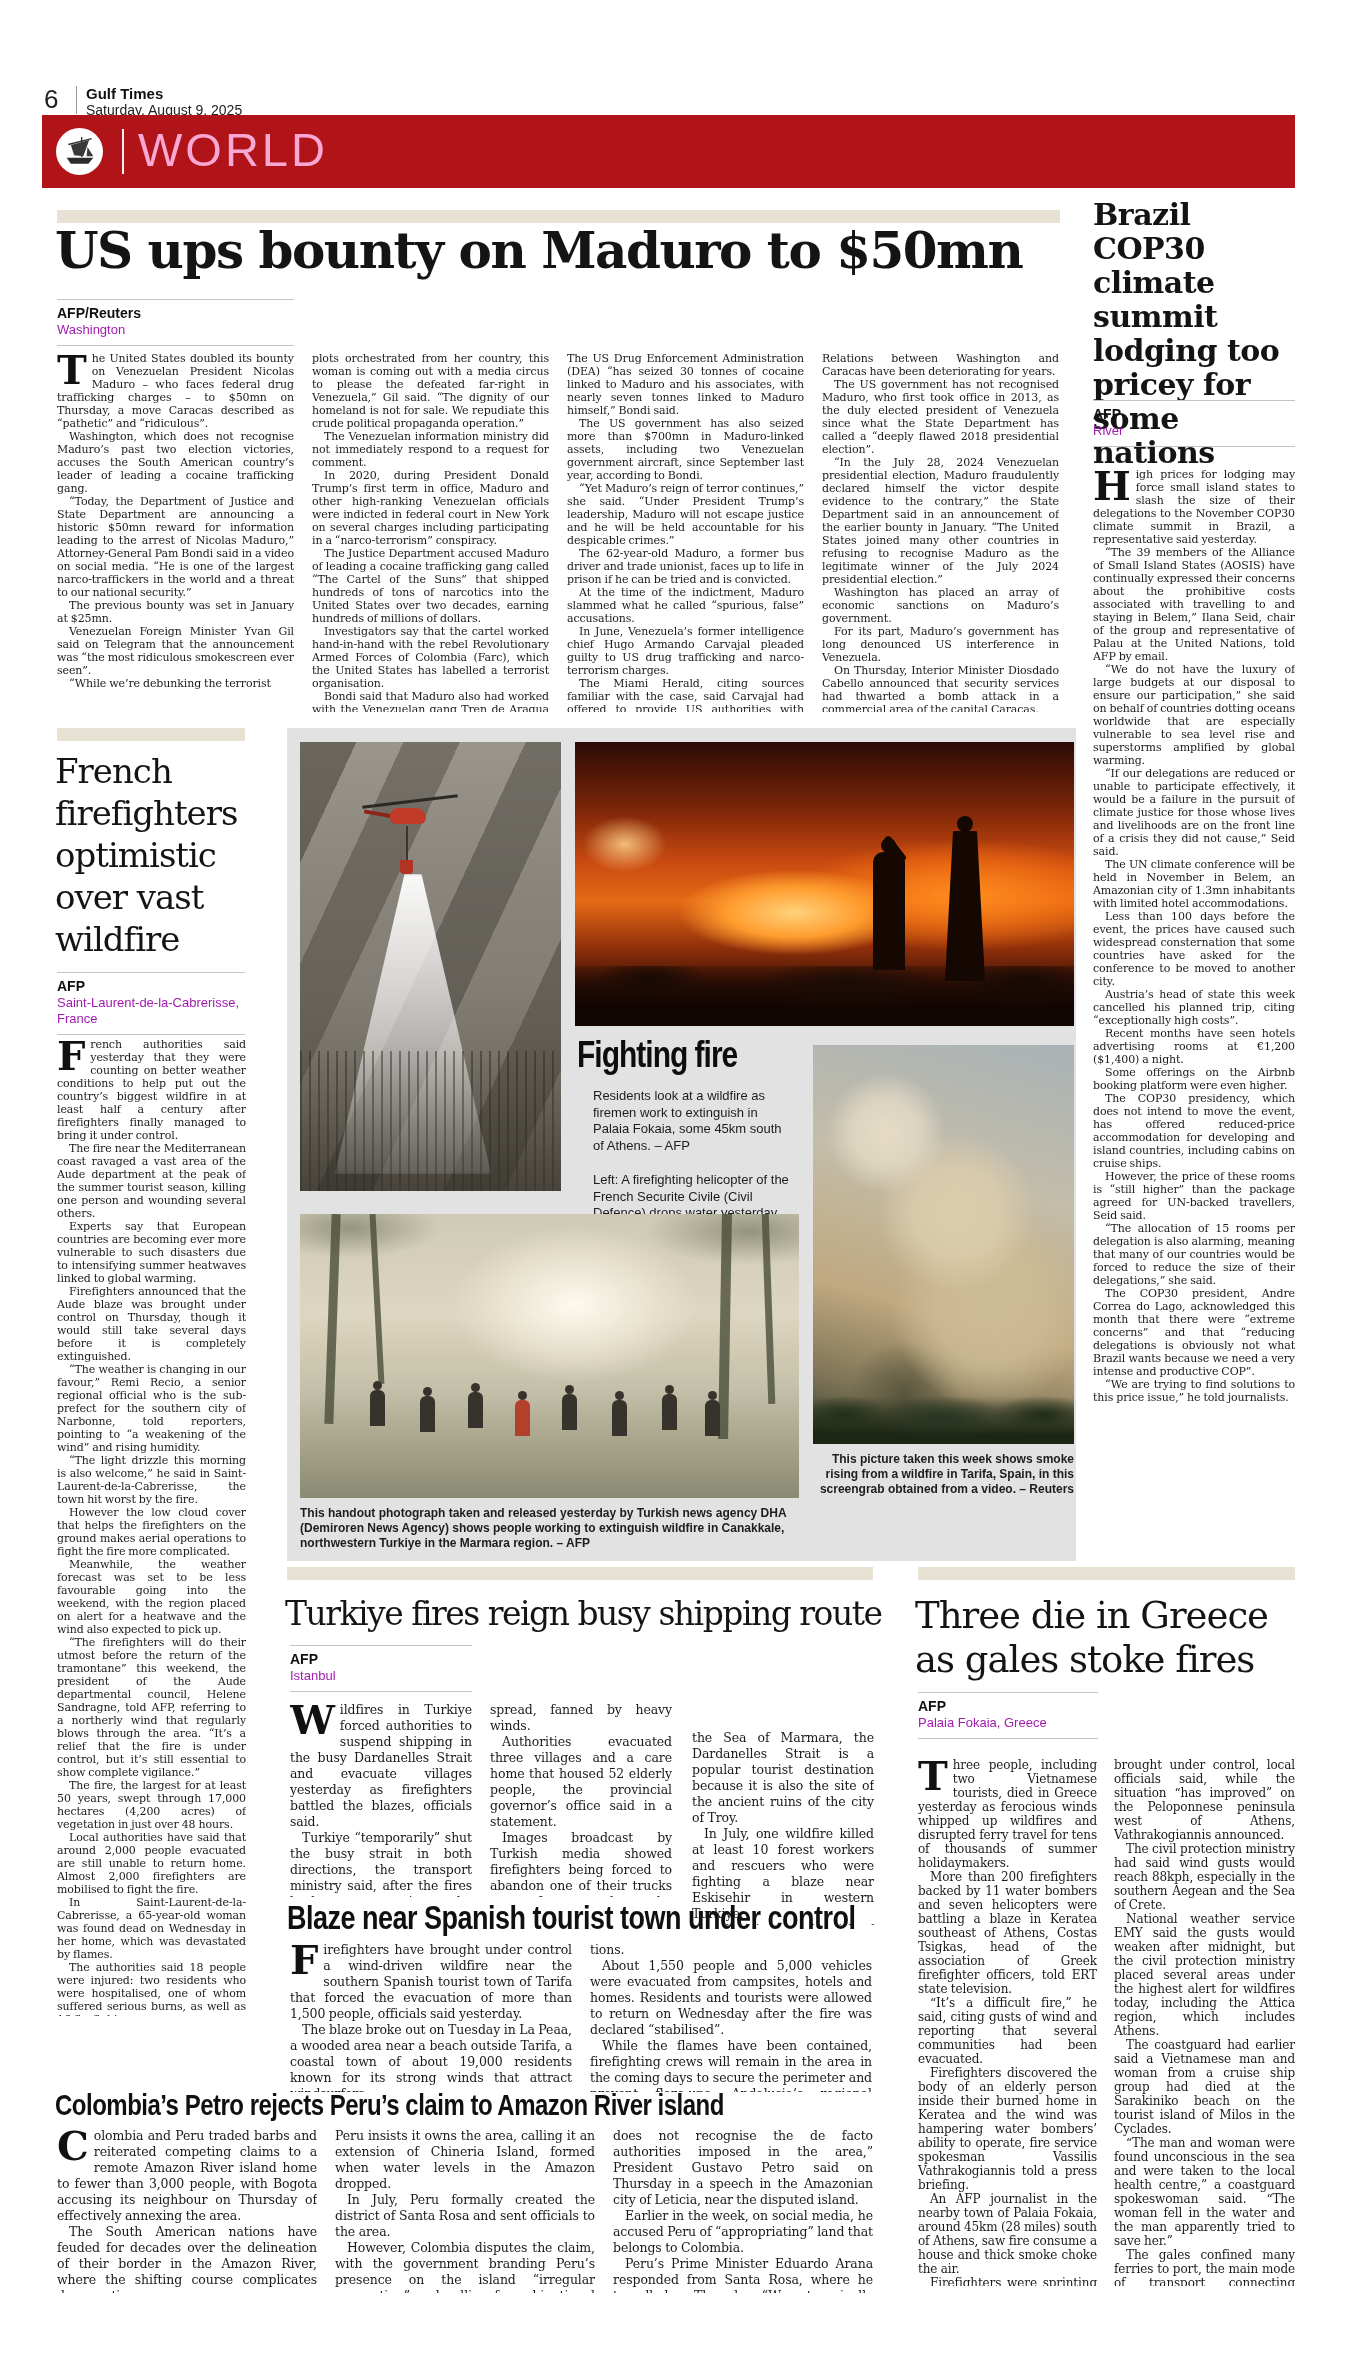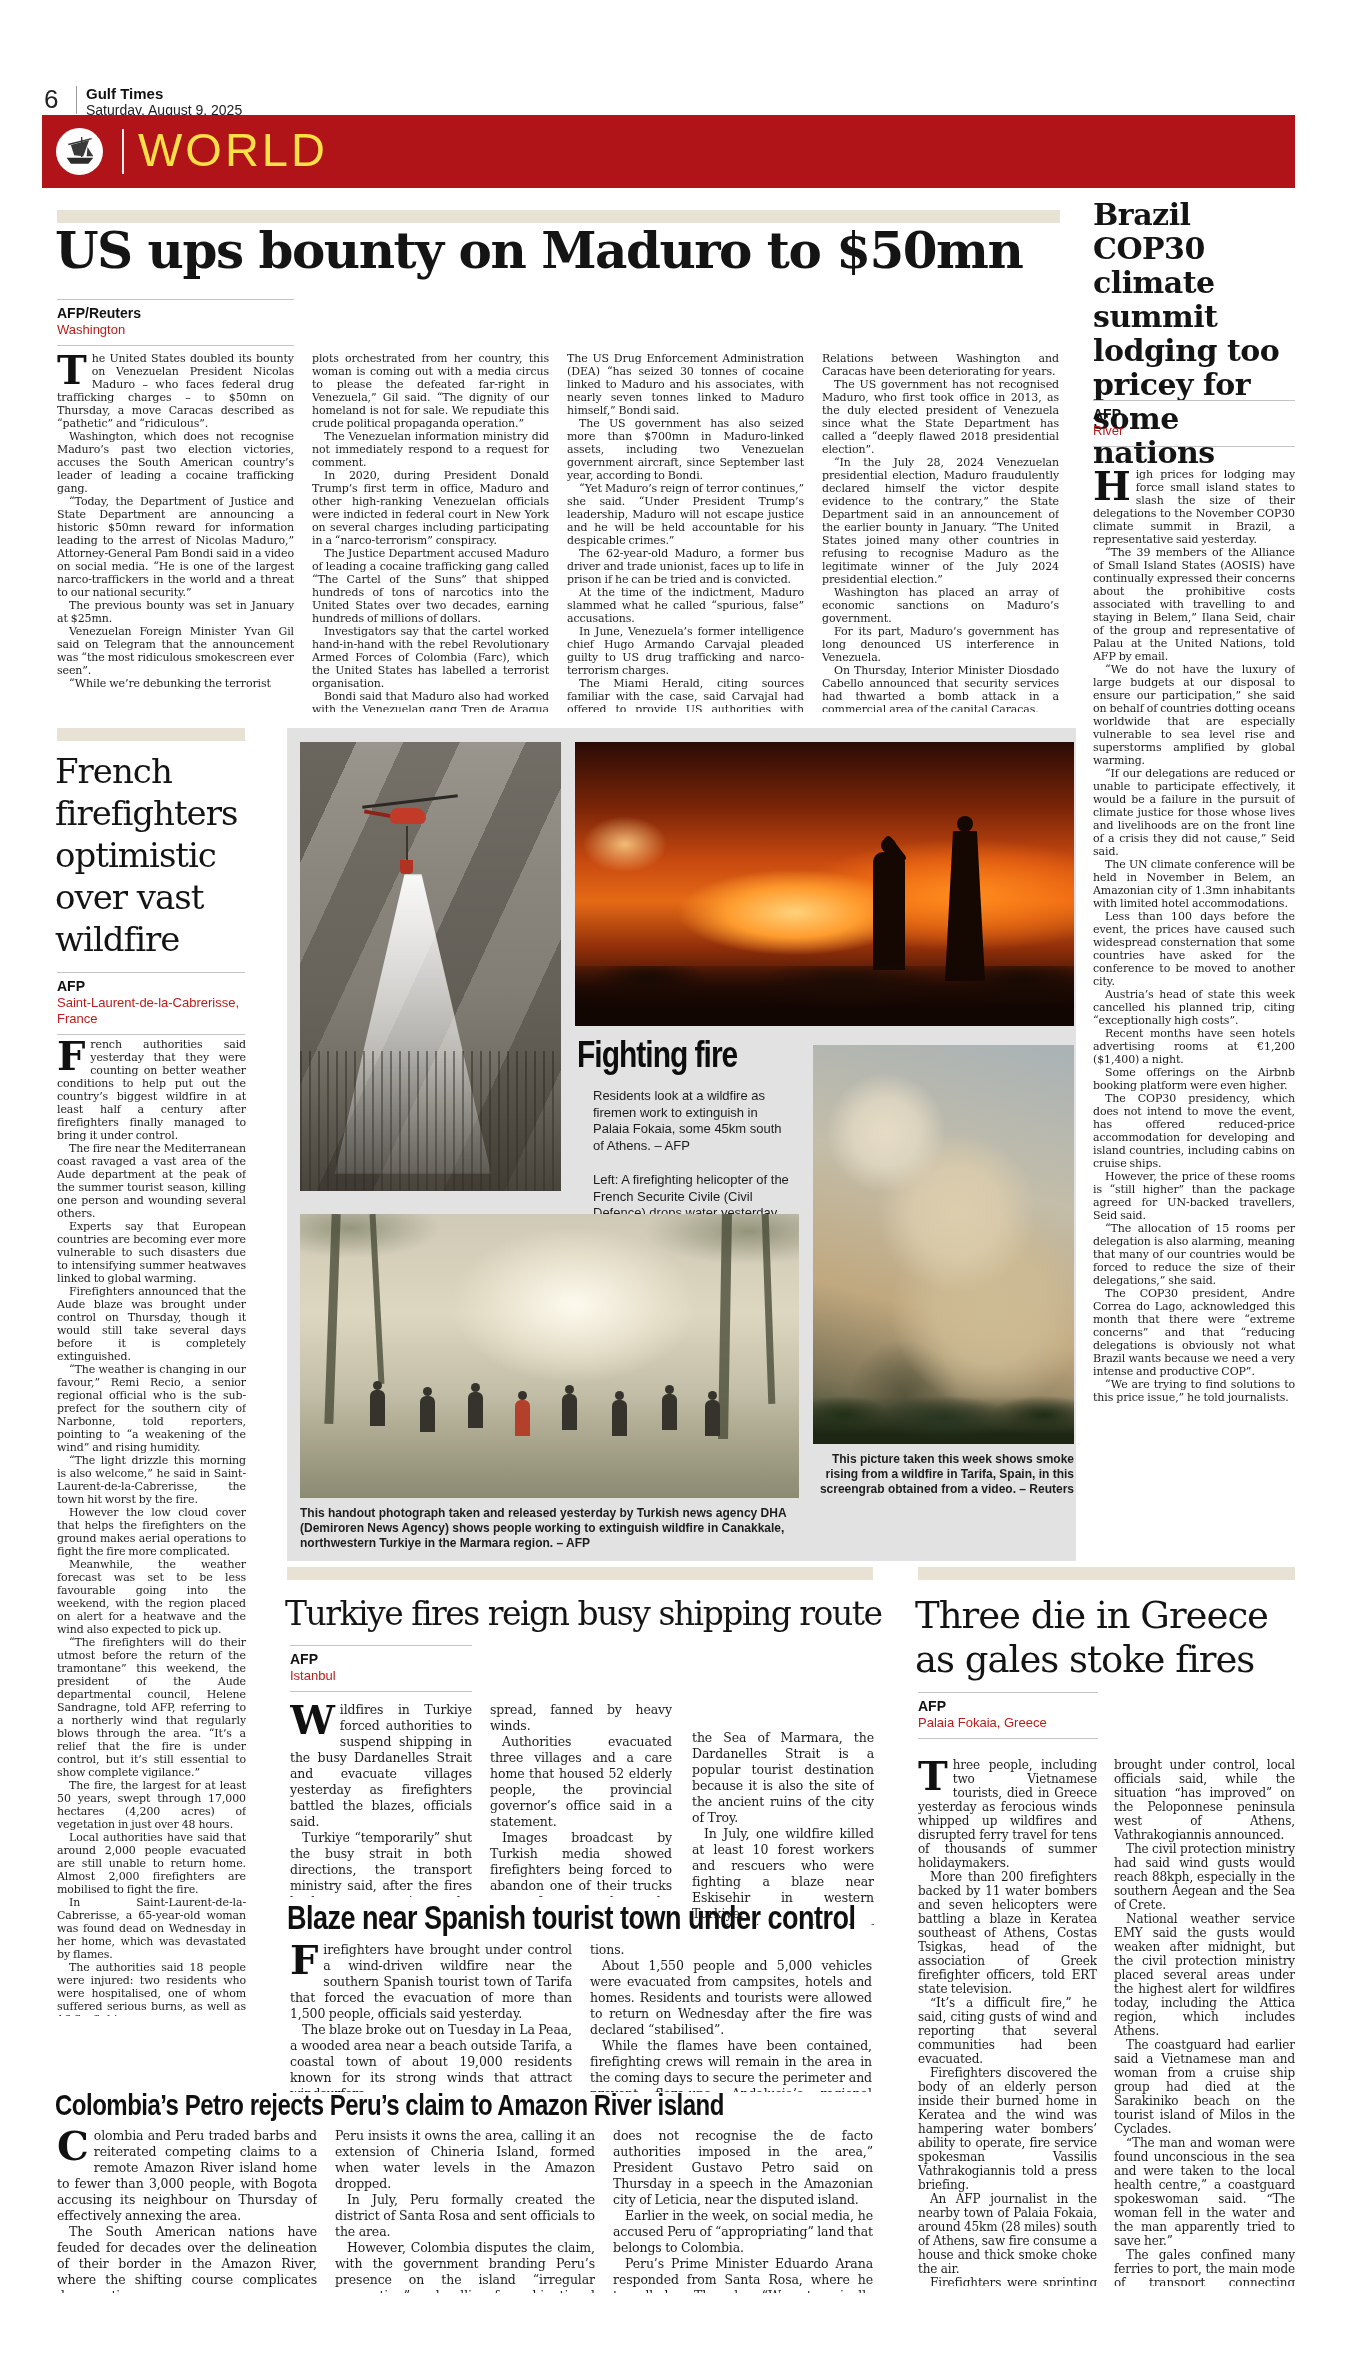--- a/index.html
+++ b/index.html
@@ -12,27 +12,27 @@
   #folio-div{left:76px;top:86px;width:1px;height:28px;background:#9a9a9a;}
   #paper-name{left:86px;top:85px;font:bold 15px "Liberation Sans",sans-serif;color:#111;}
   #paper-date{left:86px;top:102px;font:14px "Liberation Sans",sans-serif;color:#222;}
 
   
   #banner{left:42px;top:115px;width:1253px;height:73px;background:#b11418;}
   #logo-circle{position:absolute;left:14px;top:13px;width:47px;height:47px;border-radius:50%;
                background:#fff;display:flex;align-items:center;justify-content:center;}
   #banner-divider{position:absolute;left:80px;top:14px;width:2px;height:45px;background:rgba(255,255,255,.92);}
   #banner-title{position:absolute;left:96px;top:11px;font:200 47px/1 "Liberation Sans",sans-serif;
-                color:#fde047;letter-spacing:3px;}
+                color:#f9a8d4;letter-spacing:3px;}
 
   
   .tanbar{background:#e7e2d4;height:13px;}
   .byline{border-top:1px solid #c4c4c4;border-bottom:1px solid #c4c4c4;padding:5px 0 7px;}
   .byline .agency{font:bold 14px/17px "Liberation Sans",sans-serif;color:#111;}
-  .byline .loc{font:13px/16px "Liberation Sans",sans-serif;color:#b91c1c;}
+  .byline .loc{font:13px/16px "Liberation Sans",sans-serif;color:#a21caf;}
   .colbox{overflow:hidden;}
   .colbox p{margin:0;}
   .colbox p + p{text-indent:12px;}
   .bodytext{font:11px/13px "DejaVu Serif",serif;text-align:justify;letter-spacing:-.1px;word-spacing:-.4px;}
   .bodytext2{font:12.5px/16px "DejaVu Serif",serif;text-align:justify;letter-spacing:-.1px;word-spacing:-.4px;}
   .bodytext3{font:12px/14px "DejaVu Serif",serif;text-align:justify;letter-spacing:-.1px;word-spacing:-.4px;}
   .dropcap p:first-child::first-letter{float:left;font-family:"DejaVu Serif",serif;font-weight:bold;
      font-size:40px;line-height:30px;padding:3px 5px 0 0;color:#111;}
   .serifhead{font-family:"DejaVu Serif",serif;color:#141414;}
   .sansblack{font-family:"Liberation Sans",sans-serif;font-weight:bold;color:#101010;

